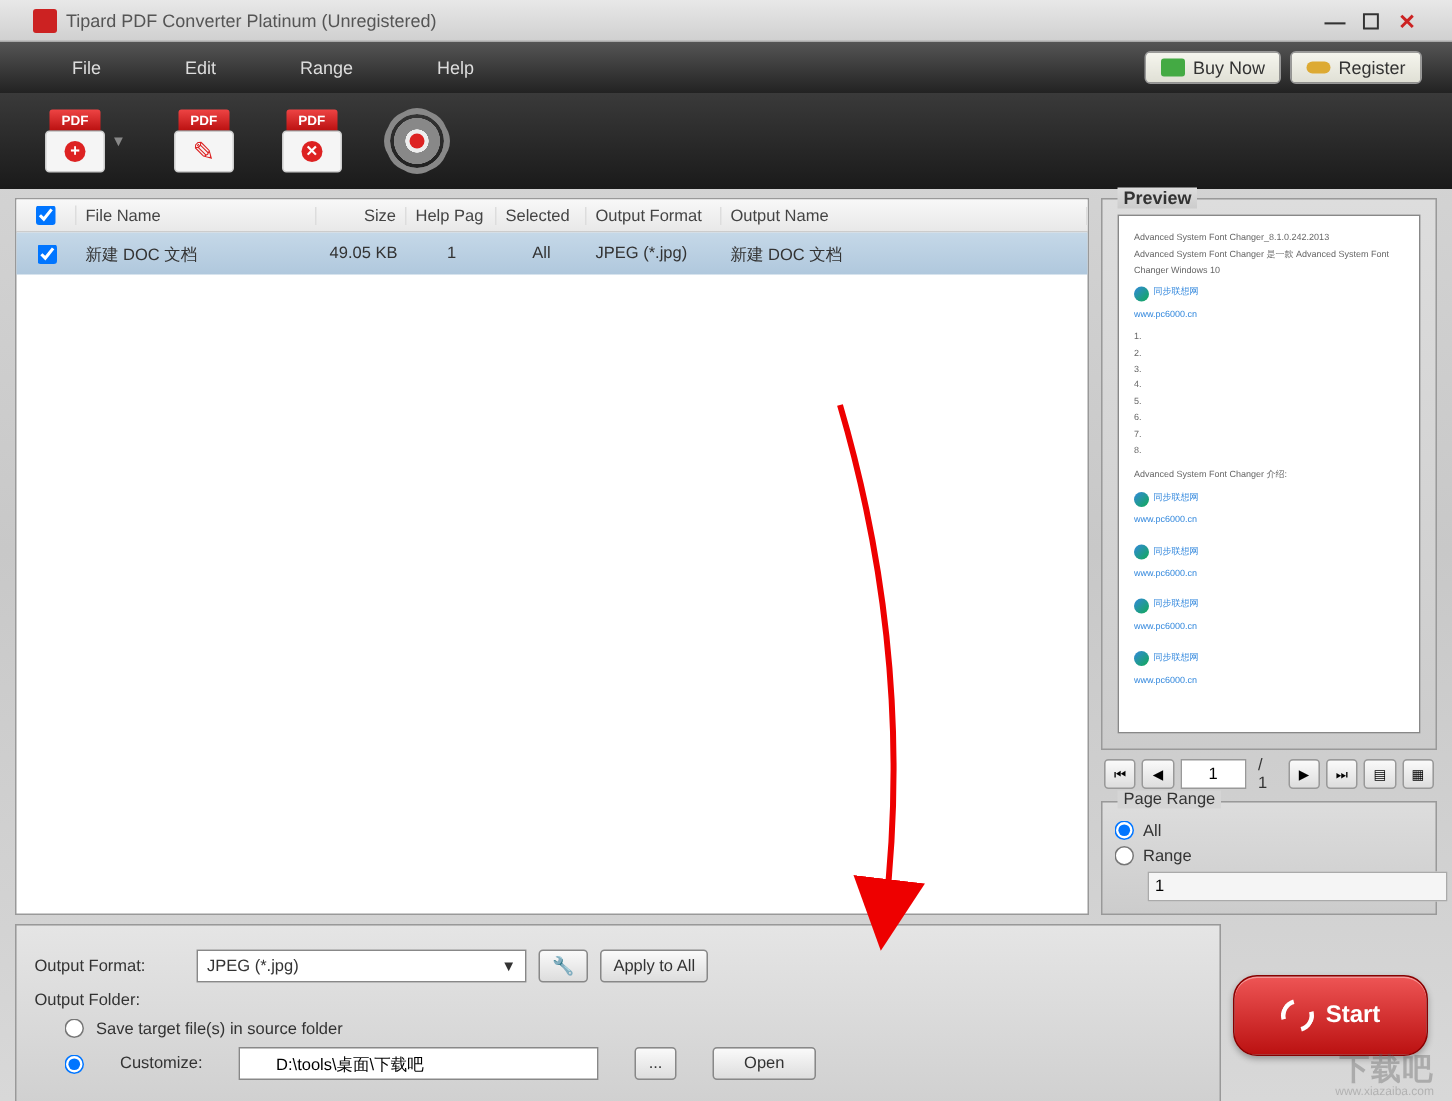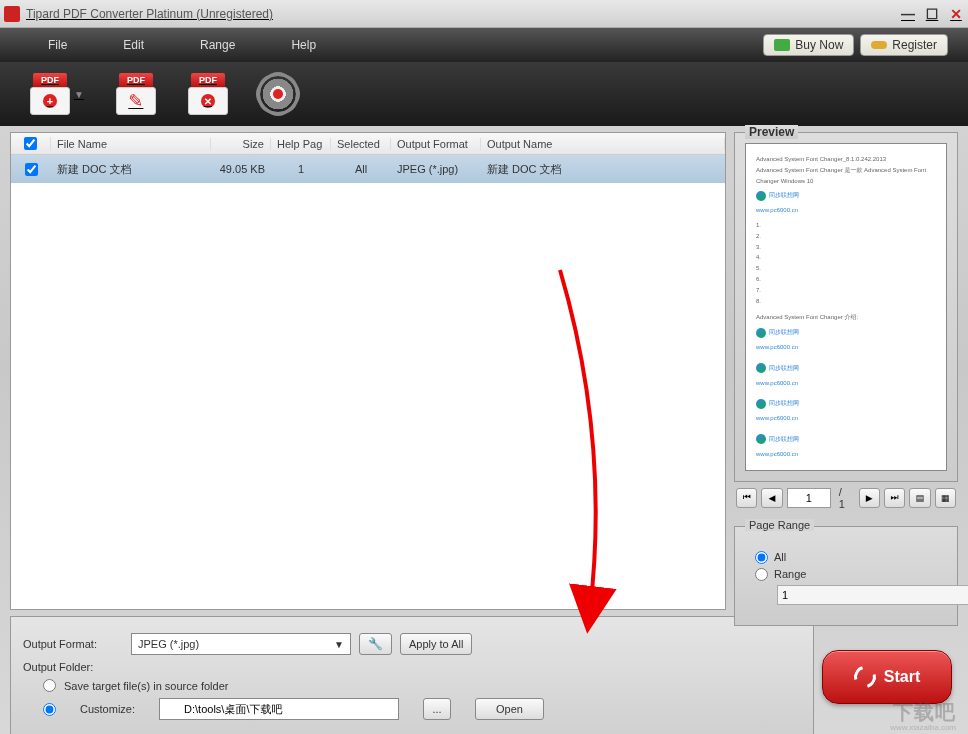--- a/index.html
+++ b/index.html
@@ -1,34 +1,34 @@
 <!DOCTYPE html>
 <html><head>
 <meta charset="utf-8">
 <style>
 * { margin: 0; padding: 0; box-sizing: border-box; font-family: "Microsoft YaHei", Tahoma, Arial, sans-serif; }
 body { width: 968px; height: 734px; background: linear-gradient(to bottom, #d8d8d8, #c8c8c8, #d8d8d8); overflow: hidden; }
 
 
-.titlebar { height: 28px; background: linear-gradient(to bottom, #e8e8e8, #d0d0d0); border-bottom: 1px solid #aaa; display: flex; align-items: center; padding: 0 4px; text-decoration: underline; }
+.titlebar { height: 28px; background: linear-gradient(to bottom, #e8e8e8, #d0d0d0); border-bottom: 1px solid #aaa; display: flex; align-items: center; padding: 0 22px; }
 .titlebar .appicon { width: 16px; height: 16px; background: #c22; border-radius: 2px; margin-right: 6px; }
 .titlebar .title { font-size: 12px; color: #555; flex: 1; }
 .titlebar .winbtns { display: flex; gap: 8px; }
 .titlebar .winbtn { width: 16px; height: 16px; display: flex; align-items: center; justify-content: center; font-size: 14px; font-weight: bold; color: #333; cursor: pointer; }
 
 
 .menubar { height: 34px; background: linear-gradient(to bottom, #555, #222); display: flex; align-items: center; padding: 0 20px; }
 .menubar .menuitem { color: #ddd; font-size: 12px; padding: 6px 28px; cursor: pointer; }
 .menubar .spacer { flex: 1; }
 .menubar .rbtn { background: linear-gradient(to bottom, #f5f5ee, #e0e0d5); border: 1px solid #999; border-radius: 4px; padding: 3px 10px; margin-left: 6px; font-size: 12px; color: #333; display: flex; align-items: center; gap: 5px; cursor: pointer; }
 .cart-icon { width: 16px; height: 12px; background: #4a4; border-radius: 2px; }
 .key-icon { width: 16px; height: 8px; background: #da3; border-radius: 4px; }
 
 
-.toolbar { height: 64px; background: linear-gradient(to bottom, #3a3a3a, #1a1a1a); display: flex; align-items: center; padding: 0 30px; gap: 32px; text-decoration: underline; }
+.toolbar { height: 64px; background: linear-gradient(to bottom, #3a3a3a, #1a1a1a); display: flex; align-items: center; padding: 0 30px; gap: 32px; }
 .tbtn { display: flex; flex-direction: column; align-items: center; cursor: pointer; }
 .pdf-badge { width: 34px; height: 14px; background: linear-gradient(to bottom,#e44,#b11); color: #fff; font-size: 9px; font-weight: bold; display:flex;align-items:center;justify-content:center;border-radius: 2px 2px 0 0; }
 .doc-icon { width: 40px; height: 28px; background: #f5f5f5; border: 1px solid #ccc; border-radius: 3px; position:relative; display:flex;align-items:center;justify-content:center; }
 .add-dot{width:14px;height:14px;background:#d22;border-radius:50%;color:#fff;font-size:11px;font-weight:bold;display:flex;align-items:center;justify-content:center;}
 .edit-dot{color:#d22;font-size:18px;}
 .del-dot{width:14px;height:14px;background:#d22;border-radius:50%;color:#fff;font-size:10px;font-weight:bold;display:flex;align-items:center;justify-content:center;}
 .drop-arrow{color:#888;font-size:10px;margin-left:4px;}
 .tbtn-wrap{display:flex;align-items:center;}
 .gear-icon{width:36px;height:36px;border-radius:50%;background:radial-gradient(circle,#eee 30%,#888 31%,#888 60%,transparent 61%);position:relative;}
 .gear-icon::before{content:"";position:absolute;inset:0;border-radius:50%;box-shadow:0 -6px 0 -2px #888,0 6px 0 -2px #888,-6px 0 0 -2px #888,6px 0 0 -2px #888,4px 4px 0 -2px #888,-4px 4px 0 -2px #888,4px -4px 0 -2px #888,-4px -4px 0 -2px #888;}
@@ -62,21 +62,21 @@
 .wm-icon{width:10px;height:10px;background:linear-gradient(135deg,#38d,#1a5);border-radius:50%;}
 .wm-text{color:#38d;}
 
 
 .nav-bar{display:flex;align-items:center;gap:4px;padding:4px 2px;justify-content:center;}
 .nav-btn{width:22px;height:20px;background:linear-gradient(to bottom,#fafafa,#ddd);border:1px solid #999;border-radius:3px;display:flex;align-items:center;justify-content:center;font-size:9px;cursor:pointer;}
 .page-input{width:44px;height:20px;border:1px solid #999;text-align:center;font-size:11px;}
 .page-total{font-size:11px;color:#333;margin:0 4px;}
 
 
-.range-box{border:1px solid #999;padding:20px;margin-top:12px;background:linear-gradient(to bottom,#ddd,#ccc);position:relative;}
+.range-box{border:1px solid #999;padding:8px;margin-top:2px;background:linear-gradient(to bottom,#ddd,#ccc);position:relative;}
 .range-legend{position:absolute;top:-8px;left:10px;padding:0 4px;font-size:11px;color:#333;background:#d5d5d5;}
 .radio-row{display:flex;align-items:center;gap:6px;font-size:11px;color:#333;margin:4px 0;}
 .range-input{width:200px;height:20px;border:1px solid #aaa;background:#f5f5f5;margin-left:22px;font-size:11px;padding:0 4px;}
 .range-hint{font-size:11px;color:#555;text-align:center;margin-top:6px;}
 
 
 .bottom { display:flex; padding: 0 10px 10px; gap:8px; }
 .output-box { flex:1; border:1px solid #999; background:linear-gradient(to bottom,#e5e5e5,#d0d0d0); padding: 10px 12px; font-size:11px; color:#333; }
 .orow{display:flex;align-items:center;gap:8px;margin:6px 0;}
 .olabel{width:100px;}

